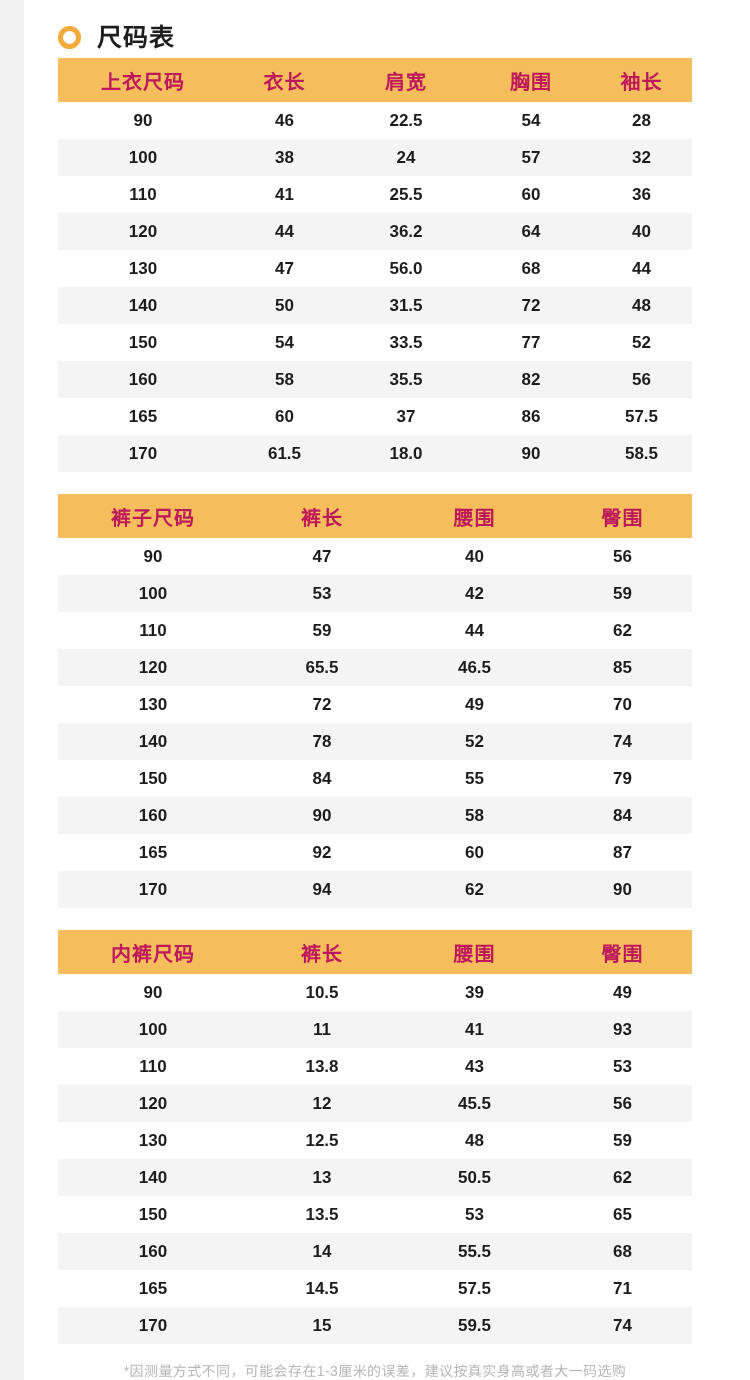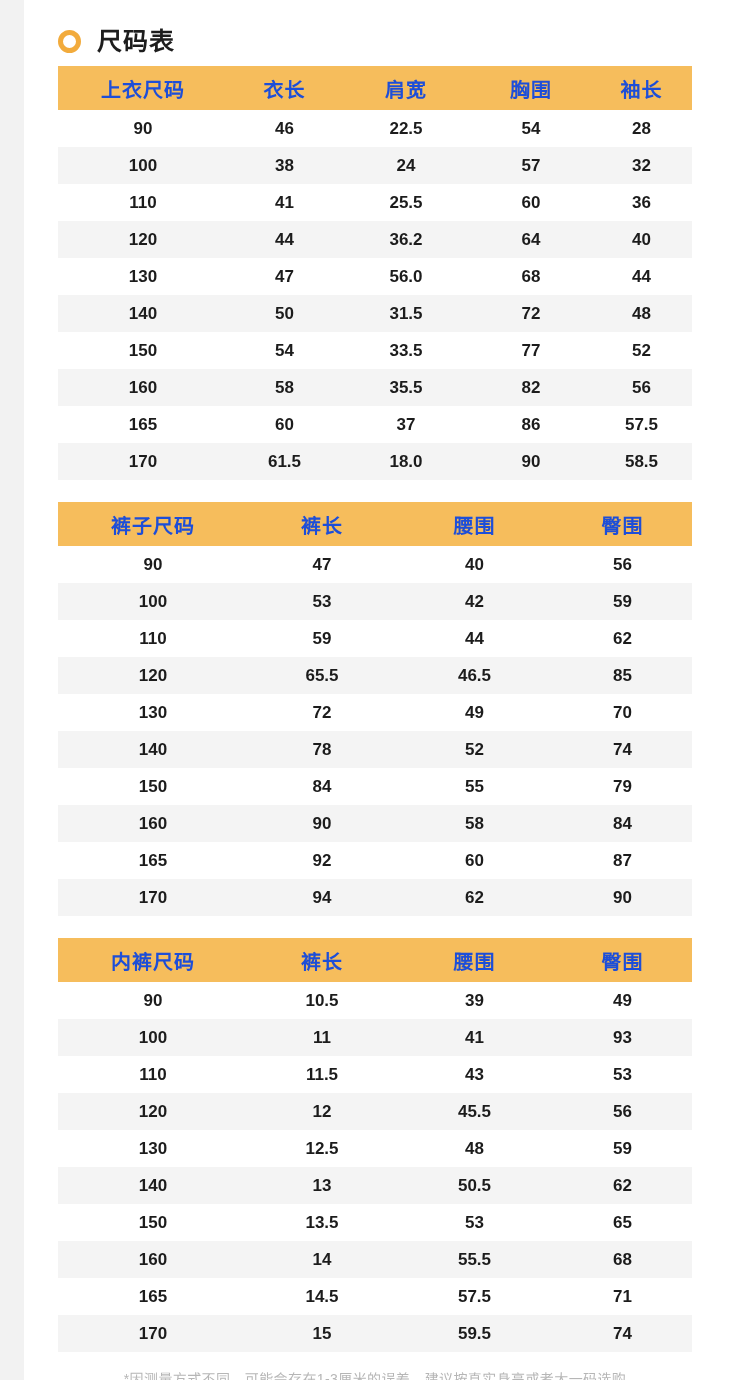--- a/index.html
+++ b/index.html
@@ -36,21 +36,21 @@
     left: 0;
     top: 0;
     width: 750px;
   }
 
   
   .title-row {
     display: flex;
     align-items: center;
     padding: 17px 0 0 58px;
-    height: 66px;
+    height: 58px;
   }
 
   .ring-icon {
     width: 23px;
     height: 23px;
     border-radius: 50%;
     border: 5px solid #f2ab3c;
     background: transparent;
     flex: 0 0 auto;
   }
@@ -70,21 +70,21 @@
     margin: 0 0 0 58px;
     border-collapse: collapse;
     table-layout: fixed;
   }
 
   .table-block { margin-bottom: 22px; }
   .table-block:last-of-type { margin-bottom: 18px; }
 
   .size-table thead th {
     background: #f6bd5c;
-    color: #1d4ed8;
+    color: #be185d;
     font-size: 20px;
     font-weight: 700;
     height: 44px;
     letter-spacing: 1px;
     text-align: center;
     vertical-align: middle;
   }
 
   .size-table tbody td {
     height: 37px;
@@ -334,21 +334,21 @@
                 <td>49</td>
               </tr>
               <tr>
                 <td>100</td>
                 <td>11</td>
                 <td>41</td>
                 <td>93</td>
               </tr>
               <tr>
                 <td>110</td>
-                <td>11.5</td>
+                <td>13.8</td>
                 <td>43</td>
                 <td>53</td>
               </tr>
               <tr>
                 <td>120</td>
                 <td>12</td>
                 <td>45.5</td>
                 <td>56</td>
               </tr>
               <tr>

